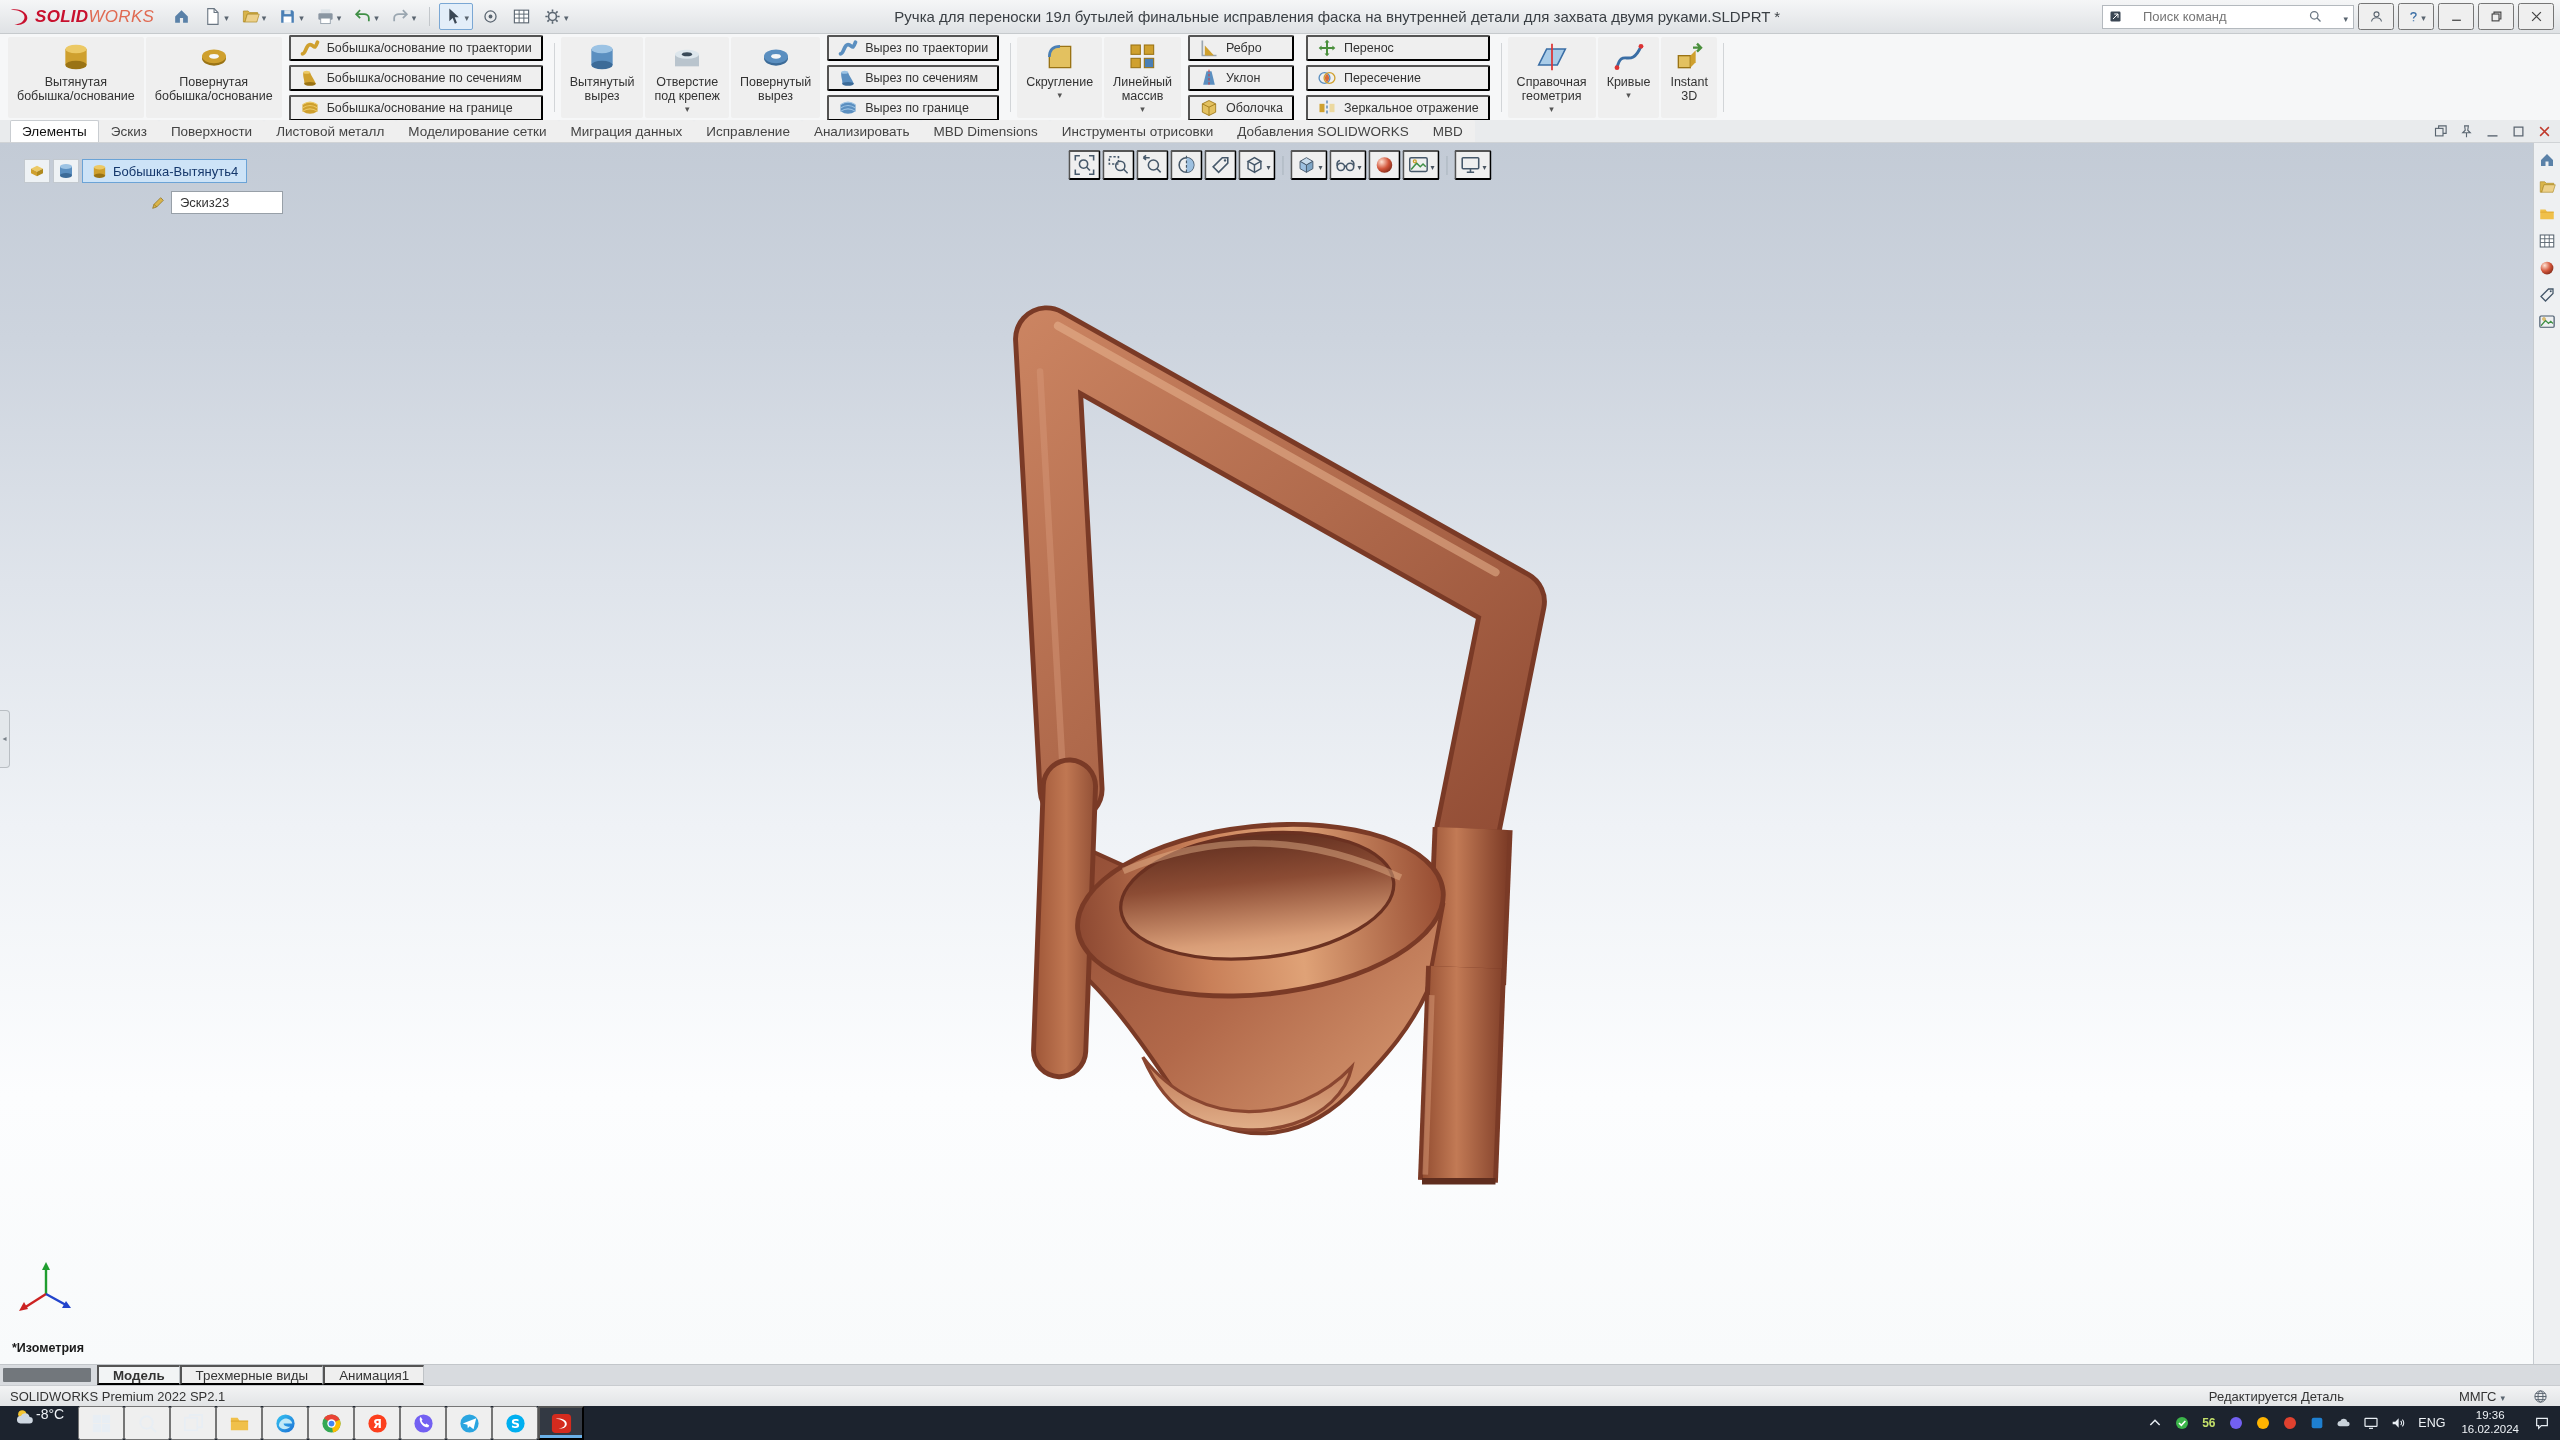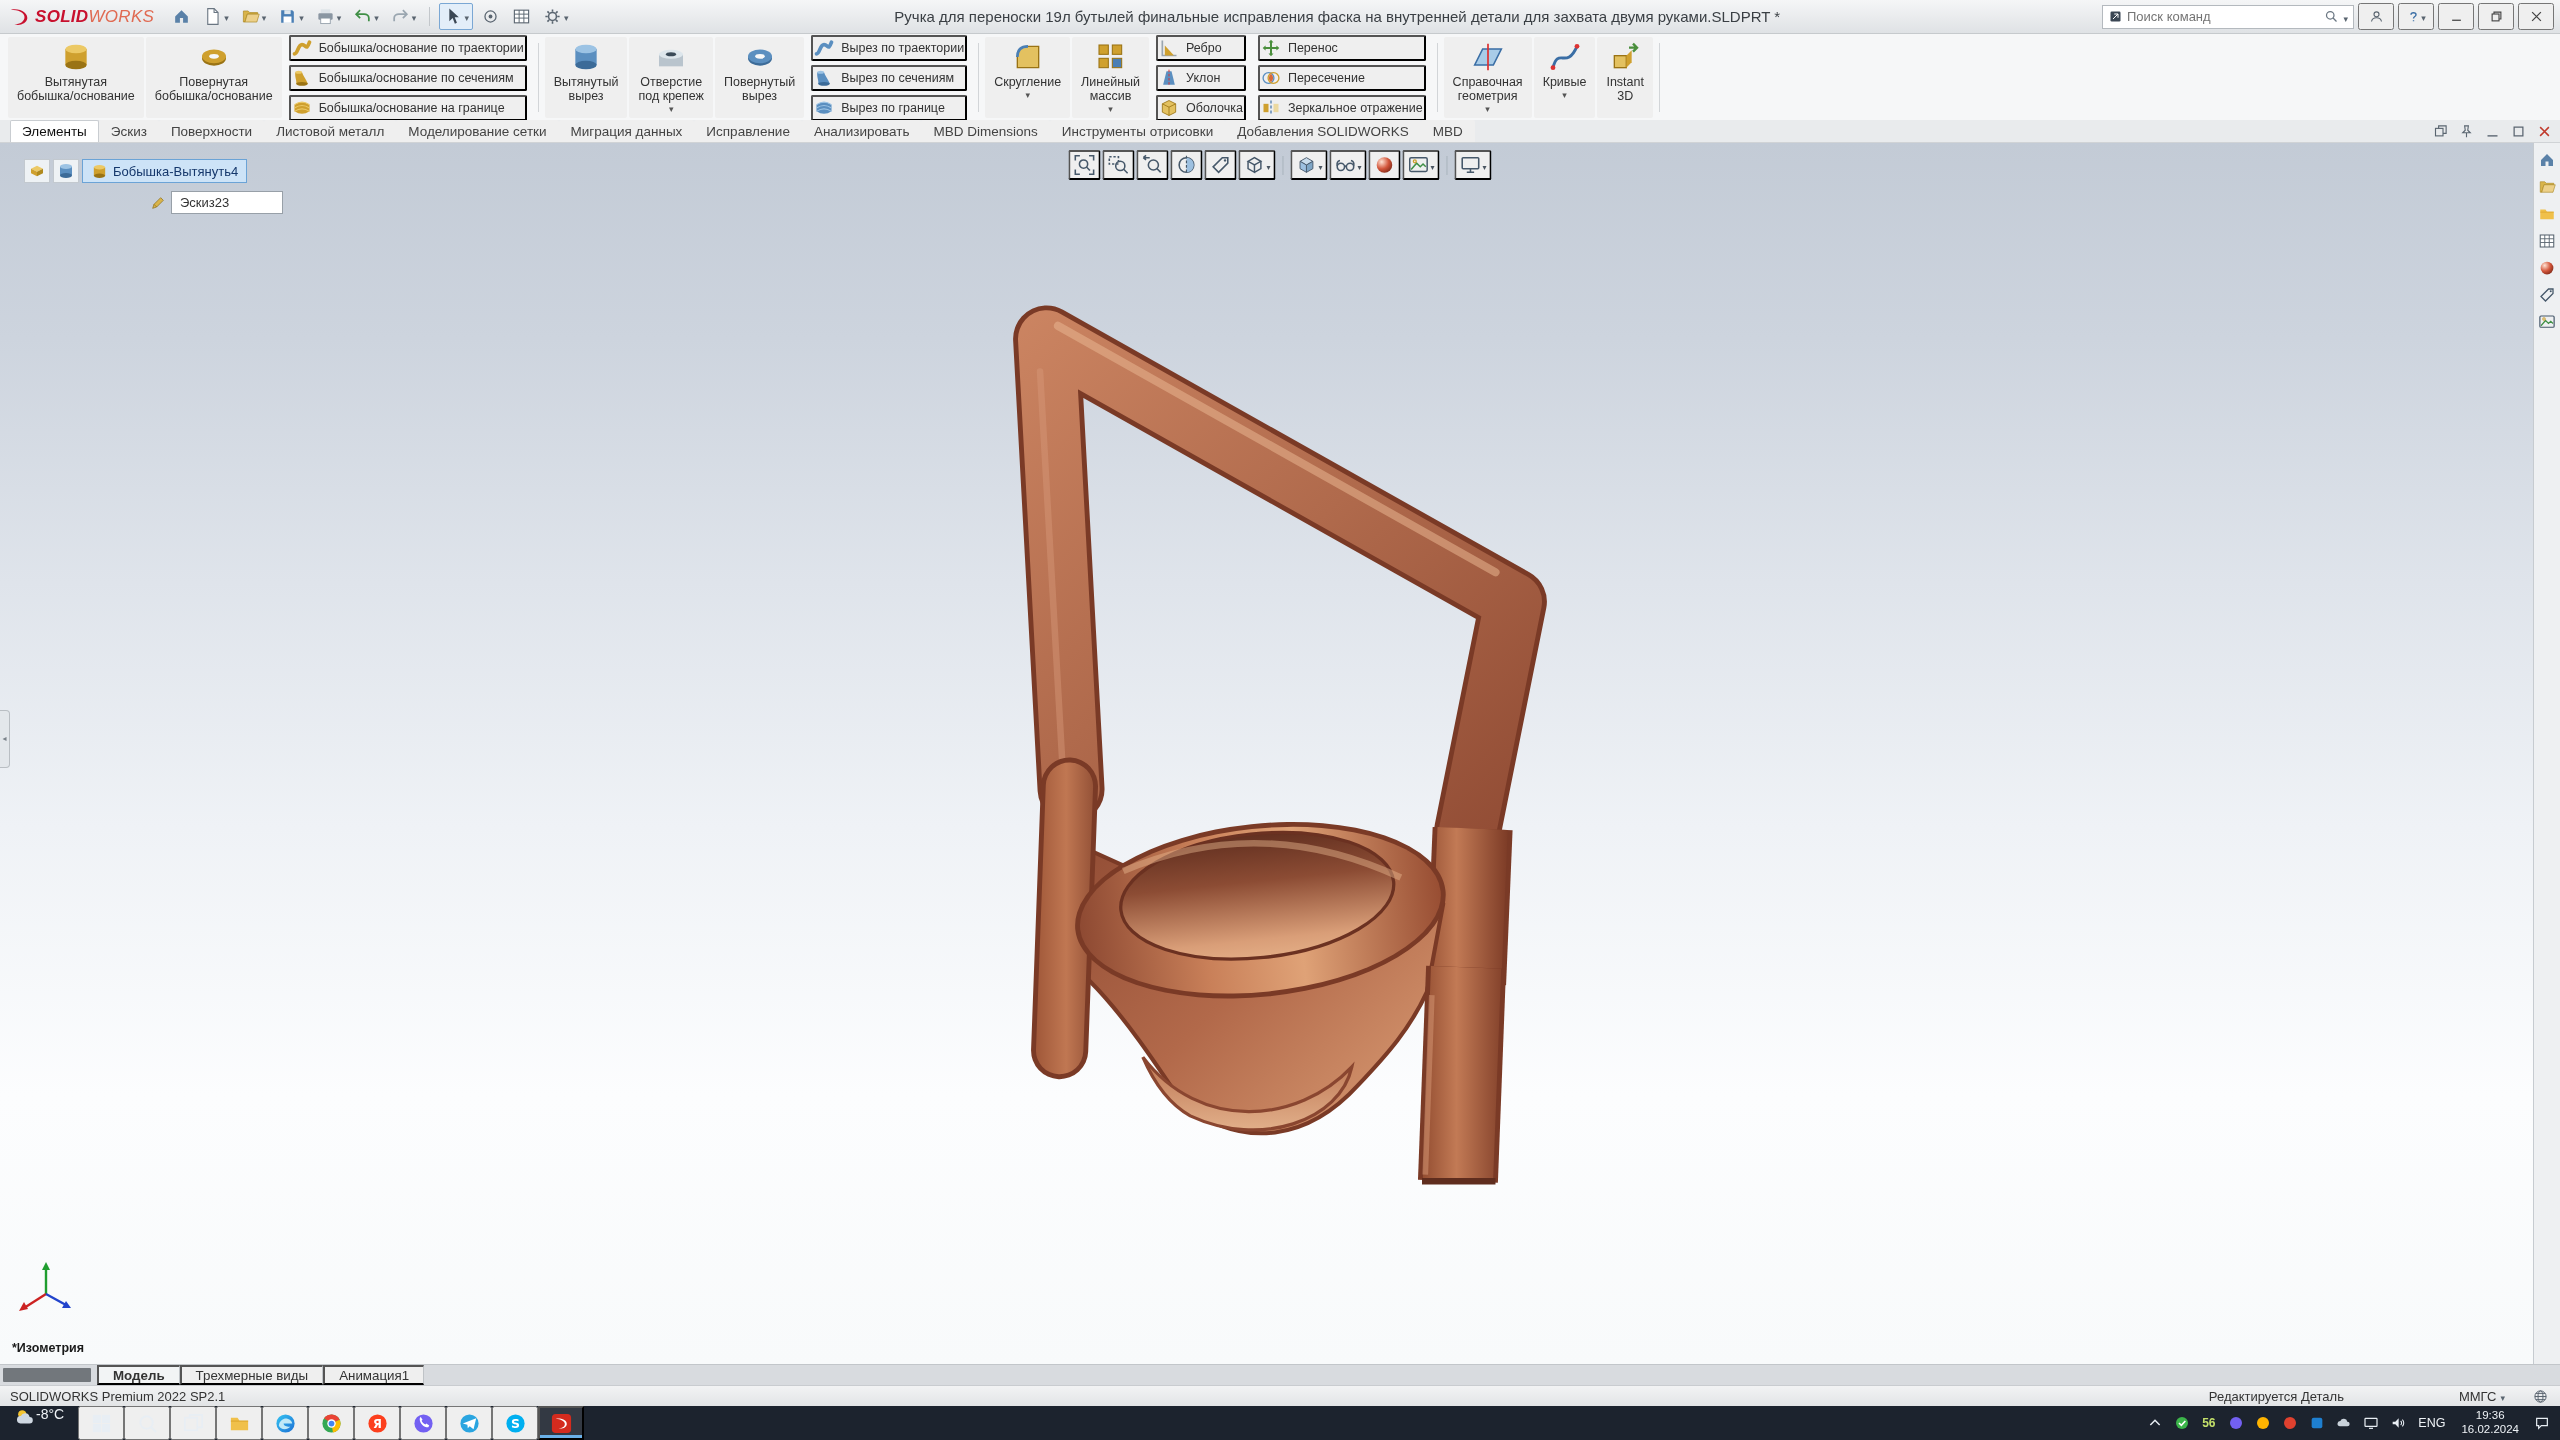--- a/index.html
+++ b/index.html
@@ -12,36 +12,36 @@
   .titlebar{height:34px;background:linear-gradient(#f5f6f7,#dfe2e5);border-bottom:1px solid #c6cacd;display:flex;align-items:center;gap:4px;padding:0 6px;flex:none}
   .tb-logo{display:flex;align-items:center;gap:5px;margin:0 10px 0 2px}
   .logo-solid{font-size:17px;font-weight:700;font-style:italic;color:#c8102e;letter-spacing:.3px}
   .logo-works{font-size:17px;font-weight:400;font-style:italic;color:#e06a52;letter-spacing:.3px}
   .qab{height:27px;min-width:27px;border:1px solid transparent;background:transparent;display:flex;align-items:center;gap:2px;padding:0 3px;border-radius:2px}
   .qab svg{width:19px;height:19px}
   .dcaret::after{content:"▾";font-size:9px;color:#5a6570}
   .qab.activebox{border-color:#7aa7d4;background:#e3eef9}
   .qsep{width:1px;height:19px;background:#c3c7cb;margin:0 5px}
   .doc-title{flex:1;text-align:center;font-size:15px;color:#3a3f44;white-space:nowrap;overflow:hidden;text-overflow:ellipsis;padding:0 12px}
-  .tb-search{width:252px;height:24px;background:#fff;border:1px solid #b4b9be;display:flex;align-items:center;gap:4px;padding:0 5px;flex:none}
+  .tb-search{width:252px;height:24px;background:#fff;border:1px solid #b4b9be;display:flex;align-items:center;gap:20px;padding:0 5px;flex:none}
   .tb-search input{border:0;outline:0;flex:1;min-width:0;font-size:13px;font-family:inherit;background:transparent;color:#444}
   .tb-search svg{width:15px;height:15px;flex:none}
   .winbtn{width:36px;height:27px;display:flex;align-items:center;justify-content:center;flex:none}
   .winbtn svg{width:15px;height:15px}
 
   
   .ribbon{height:86px;background:#f6f7f8;display:flex;align-items:stretch;gap:2px;padding:3px 4px 2px 8px;flex:none}
   .rlarge{display:flex;flex-direction:column;align-items:center;justify-content:flex-start;padding:3px 8px 1px;font-size:12.5px;line-height:1.12;text-align:left;color:#333;border:1px solid transparent;border-radius:2px;white-space:nowrap}
   .rlarge svg{width:32px;height:32px;margin-bottom:2px}
   .rlabel{display:flex;flex-direction:column;align-items:center}
   .rlabel span:empty{display:none}
   .caret2{font-size:9px;color:#555;margin-top:1px}
   .caret2:empty{display:none}
   .rstack{display:flex;flex-direction:column;justify-content:center;gap:4px;padding:0 5px}
-  .rrow{display:flex;align-items:center;gap:7px;font-size:12.5px;color:#333;white-space:nowrap;padding:1px 1px;border-radius:2px}
+  .rrow{display:flex;align-items:center;gap:7px;font-size:12.5px;color:#333;white-space:nowrap;padding:1px 9px;border-radius:2px}
   .rrow svg{width:20px;height:20px;flex:none}
   .rsep{width:1px;background:#d2d5d8;margin:6px 4px;flex:none}
 
   
   .tabrow{height:23px;background:#e9ebed;display:flex;align-items:flex-start;padding-left:10px;position:relative;flex:none;border-bottom:1px solid #d0d3d6}
   .rtab{padding:3px 11px;font-size:13.5px;color:#444;border:1px solid transparent;border-bottom:0;border-radius:2px 2px 0 0;white-space:nowrap}
   .rtab.active{background:#fff;border-color:#c9cdd1;color:#111}
   .tabrow-right{position:absolute;right:8px;bottom:3px;display:flex;gap:11px;align-items:center}
   .tabrow-right svg{width:15px;height:15px}
 

